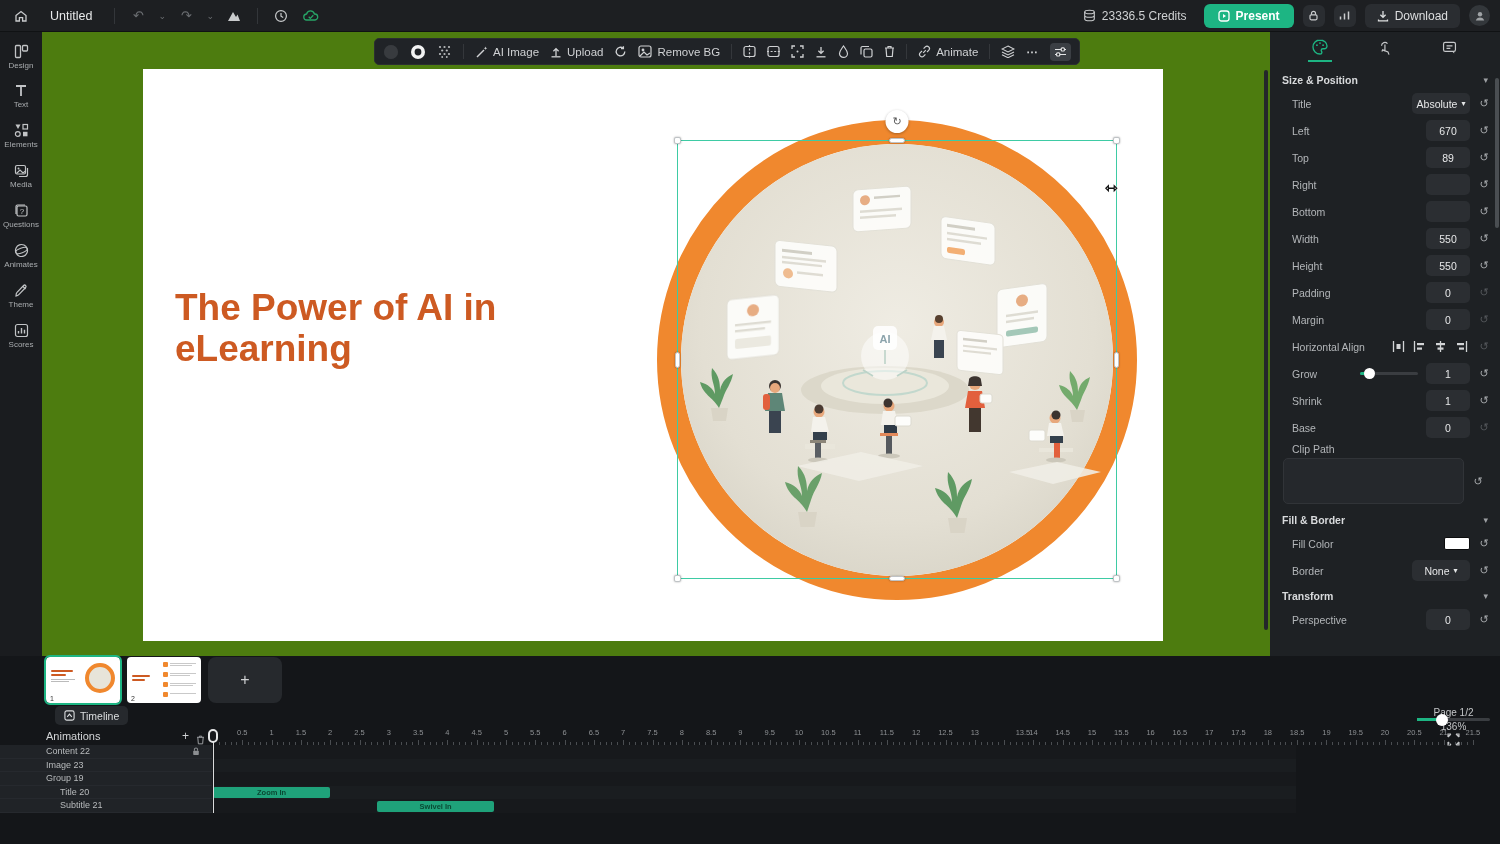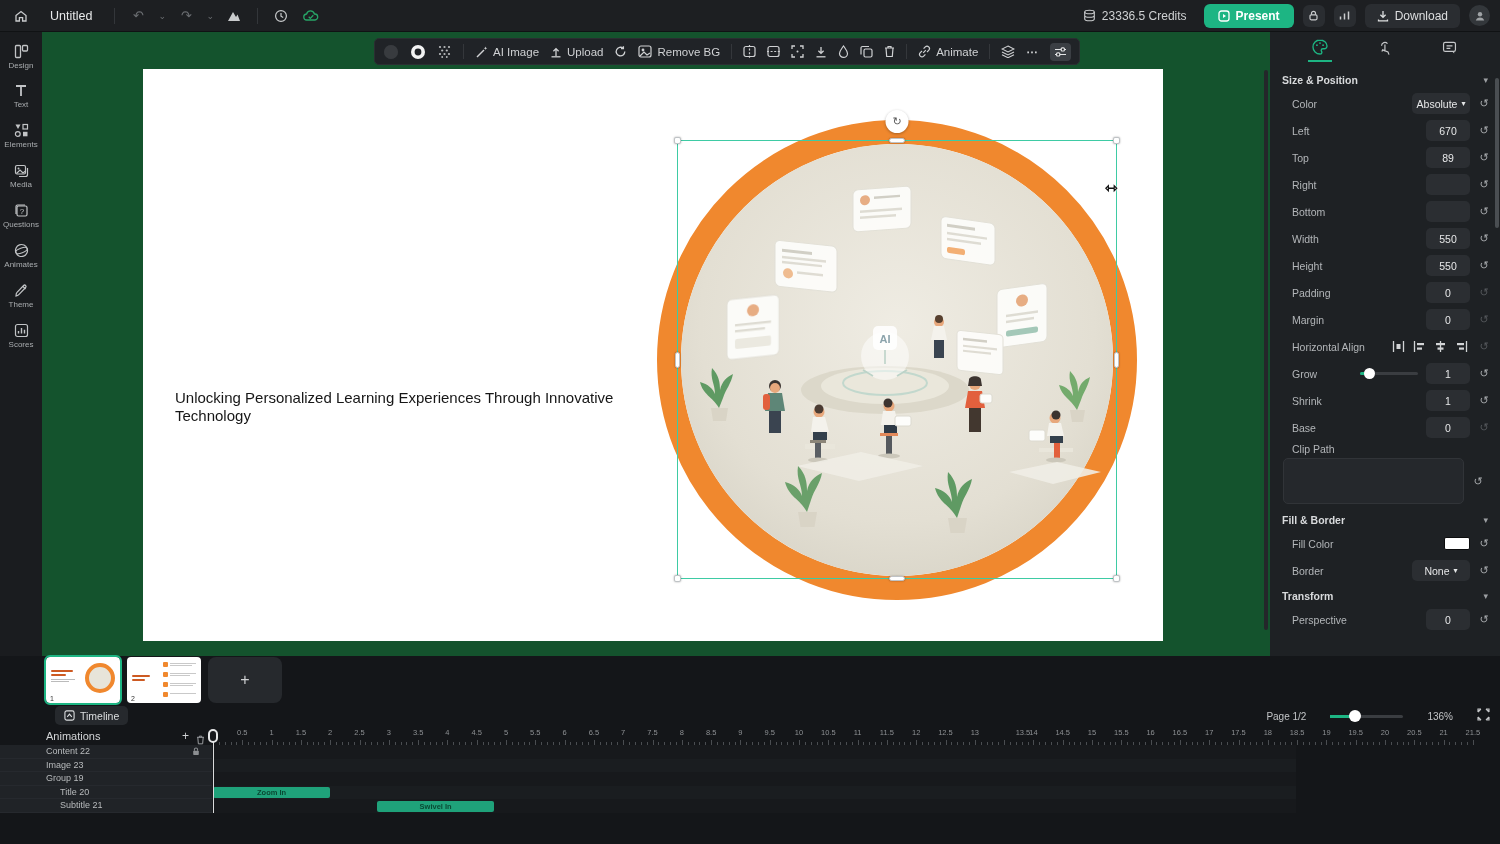--- a/index.html
+++ b/index.html
@@ -22,21 +22,21 @@
   .btn-download { display:flex; align-items:center; gap:6px; background:#2a2d31; color:#dddfe0; font-size:12px; border-radius:6px; padding:5px 12px; }
   .avatar { width:21px; height:21px; border-radius:50%; background:#33373b; display:flex; align-items:center; justify-content:center; color:#9fa3a6; }
 
   
   #sidebar { position:absolute; left:0; top:32px; width:42px; height:624px; background:#1a1c1f; display:flex; flex-direction:column; align-items:center; padding-top:8px; gap:5px; z-index:20;}
   .sb-item { width:40px; display:flex; flex-direction:column; align-items:center; gap:2px; padding:4px 0 5px; color:#c2c4c6; }
   .sb-item svg { display:block; }
   .sb-label { font-size:8px; color:#a9acaf; }
 
   
-  #canvas-area { position:absolute; left:42px; top:32px; width:1228px; height:624px; background:#14532d; overflow:hidden; }
+  #canvas-area { position:absolute; left:42px; top:32px; width:1228px; height:624px; background:#4d7c0f; overflow:hidden; }
   #float-toolbar { position:absolute; left:332px; top:6px; height:27px; background:#202327; border:1px solid #2b2e32; border-radius:5px; display:flex; align-items:center; padding:0 8px; gap:11px; z-index:10; }
   .ft-item { display:flex; align-items:center; gap:5px; color:#cfd1d3; font-size:11.5px; }
   .ft-item svg { display:block; }
   .ft-div { width:1px; height:15px; background:#34373b; }
   .ft-active { background:#3b3f44; border-radius:4px; padding:3px 4px; }
   #cv-scroll { position:absolute; right:2px; top:38px; width:4px; height:560px; background:#24272a; border-radius:2px; }
 
   #slide { position:absolute; left:101px; top:37px; width:1020px; height:572px; background:#ffffff; }
   .slide-title { position:absolute; left:32px; top:218px; width:350px; color:var(--title-orange,#cd5a22); font-size:37px; line-height:1.12; font-weight:bold; }
   .slide-subtitle { position:absolute; left:32px; top:320px; width:440px; color:#161616; font-size:15px; line-height:1.2; }
@@ -82,21 +82,21 @@
   #bottombar { position:absolute; left:0; top:656px; width:1500px; height:188px; background:#141619; z-index:25;}
   .thumb { position:absolute; top:1px; width:74px; height:46px; background:#fff; border-radius:4px; overflow:hidden; }
   .thumb.sel { outline:2px solid var(--green,#1db583); }
   .thumb-num { position:absolute; left:4px; bottom:1px; font-size:7px; color:#333; }
   .add-tile { position:absolute; left:208px; top:1px; width:74px; height:46px; background:#26292d; border-radius:8px; display:flex; align-items:center; justify-content:center; color:#cfd1d3; font-size:16px; }
   #timeline-btn { position:absolute; left:55px; top:50px; height:19px; background:#26292d; border-radius:5px; display:flex; align-items:center; gap:5px; padding:0 9px; color:#dcdee0; font-size:10.5px; }
   #playback { position:absolute; left:0; top:49px; width:1500px; display:flex; align-items:center; justify-content:center; gap:8px; }
   .pb-time { font-size:9.5px; color:#eceeef; font-weight:bold; }
   .pb-total { font-size:9.5px; color:#85888b; }
   #play-btn { width:17px; height:17px; border-radius:50%; background:#fff; color:#1a1c1e; display:flex; align-items:center; justify-content:center; font-size:8px; padding-left:1px;}
-  #page-ctrl { position:absolute; right:10px; top:51px; display:flex; align-items:center; gap:24px; }
+  #page-ctrl { position:absolute; right:10px; top:51px; display:flex; align-items:center; gap:0;flex-direction:column; }
   .pg-label { font-size:10px; color:#c3c5c7; }
   .zoom-track { position:relative; width:73px; height:3px; background:#3a3d41; border-radius:2px; }
   .zoom-fill { position:absolute; left:0; top:0; height:3px; width:24px; background:var(--green,#1db583); }
   .zoom-knob { position:absolute; left:19px; top:-4.5px; width:12px; height:12px; border-radius:50%; background:#fff; }
   .zoom-pct { font-size:10px; color:#c3c5c7; }
   #fit-icon { color:#c3c5c7; }
 
   #tl { position:absolute; left:0; top:72px; width:1500px; height:86px; }
   #tl-header { position:absolute; left:0; top:0; width:1500px; height:17px; }
   #tl-title { position:absolute; left:46px; top:2px; font-size:11px; color:#d3d5d7; }
@@ -403,21 +403,21 @@
       <span class="ft-item ft-active">
         <svg width="13" height="12" viewBox="0 0 13 12">
             <path d="M1 3.5h11M1 8.5h11" stroke="#e4e5e6" stroke-width="1.2"></path>
             <rect x="7.2" y="1.8" width="3.2" height="3.2" rx="1" fill="#202327" stroke="#e4e5e6" stroke-width="1.2"></rect>
             <rect x="2.6" y="6.8" width="3.2" height="3.2" rx="1" fill="#202327" stroke="#e4e5e6" stroke-width="1.2"></rect>
           </svg>
       </span>
     </div>
 
     <div id="slide">
-      <div class="slide-subtitle">Unlocking Personalized Learning Experiences Through Innovative Technology</div>
+      <div class="slide-title">The Power of AI in eLearning</div>
 
       <svg id="circle-art" width="480" height="480" viewBox="0 0 480 480">
         <defs>
           <radialGradient id="bgGrad" cx="50%" cy="42%" r="65%">
             <stop offset="0%" stop-color="#efece3"></stop>
             <stop offset="70%" stop-color="#e3dfd3"></stop>
             <stop offset="100%" stop-color="#d7d3c6"></stop>
           </radialGradient>
         </defs>
         <circle cx="240" cy="240" r="228" fill="none" stroke="#f0882e" stroke-width="24"></circle>
@@ -596,21 +596,21 @@
             <path d="M13 14.5l2.5 2.5v-2.5z" fill="#c6c8ca"></path>
           </svg>
       </span>
     </div>
     <div id="ins-body">
         <div class="ins-section-h">
           <span class="ins-section-t">Size &amp; Position</span>
           <span class="ins-caret">▾</span>
         </div>
         <div class="ins-row">
-          <span class="ins-label">Color</span>
+          <span class="ins-label">Title</span>
           <span class="ins-drop">
             <span>Absolute</span>
             <span style="font-size: 8px;">▾</span>
           </span>
           <span class="ins-reset">↺</span>
         </div>
         <div class="ins-row">
           <span class="ins-label">Left</span>
           <span class="ins-input">670</span>
           <span class="ins-reset">↺</span>

